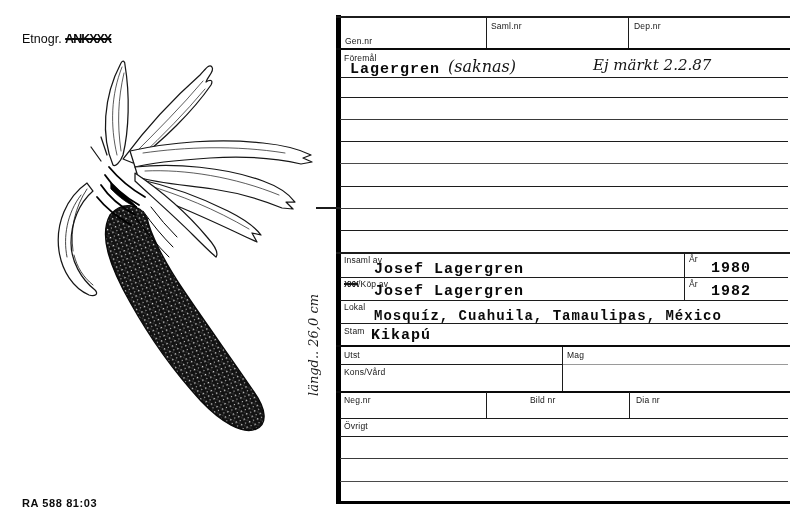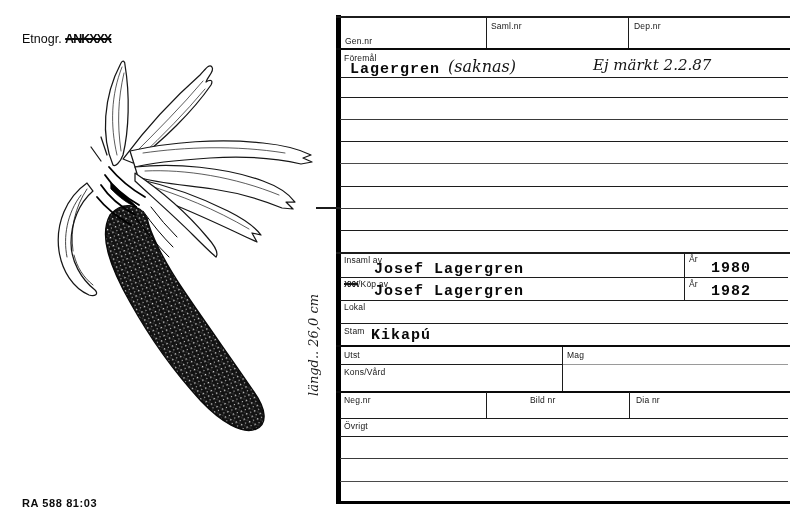--- a/index.html
+++ b/index.html
@@ -144,20 +144,21 @@
   <div class="hline" style="left:340px;top:277px;width:448px;height:1.2px;"></div>
 
   <div class="lab" style="left:344px;top:279px;"><span class="struck">XXX</span><span>/Köp av</span></div>
   <div class="typed big" style="left:374px;top:283px;">Josef Lagergren</div>
   <div class="vline" style="left:684px;top:278px;height:22px;width:1.2px;"></div>
   <div class="lab" style="left:689px;top:279px;">År</div>
   <div class="typed big" style="left:711px;top:283px;">1982</div>
   <div class="hline" style="left:340px;top:300px;width:448px;height:1.2px;"></div>
 
   <div class="lab" style="left:344px;top:302px;">Lokal</div>
+  <div class="typed" style="left:374px;top:308px;">Mosquíz, Cuahuila, Tamaulipas, México</div>
   <div class="hline" style="left:340px;top:323px;width:448px;height:1.2px;"></div>
 
   <div class="lab" style="left:344px;top:326px;">Stam</div>
   <div class="typed big" style="left:371px;top:327px;">Kikapú</div>
   <div class="hline thick" style="left:336px;top:345px;width:454px;"></div>
 
   <div class="lab" style="left:344px;top:350px;">Utst</div>
   <div class="lab" style="left:567px;top:350px;">Mag</div>
   <div class="hline" style="left:340px;top:364px;width:222px;height:1.2px;"></div>
   <div class="hline faint" style="left:563px;top:364px;width:225px;height:1.2px;"></div>

